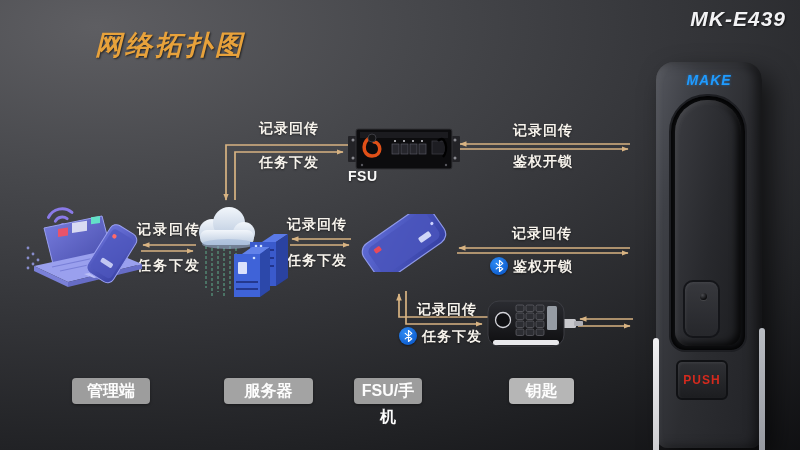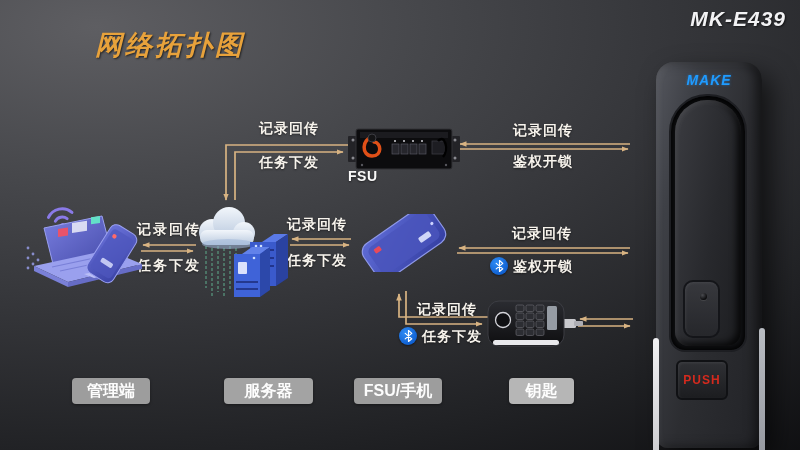--- a/index.html
+++ b/index.html
@@ -30,21 +30,21 @@
     position:absolute;font-size:14px;font-weight:bold;color:#fafafa;
     letter-spacing:.5px;text-shadow:0 1px 2px rgba(0,0,0,.5);
   }
   .badge{
     position:absolute;top:378px;height:26px;line-height:26px;border-radius:4px;
     text-align:center;font-size:16px;font-weight:bold;color:#fdfdfd;
     background:#a0a0a0;box-shadow:0 1px 3px rgba(0,0,0,.4);
   }
   .badge.b1{left:72px;width:78px;background:#9d9d9d;text-align:center;}
   .badge.b2{left:208px;width:89px;background:#a3a3a3;margin-left:16px;}
-  .badge.b3{left:354px;width:88px;background:#9d9d9d;text-align:center;}
+  .badge.b3{left:354px;width:68px;background:#9d9d9d;text-align:center;}
   .badge.b4{left:509px;width:65px;background:#b6b6b6;}
   .icon-wrap{position:absolute;}
   .bt{
     position:absolute;width:18px;height:18px;border-radius:50%;
     background:radial-gradient(circle at 35% 30%, #2e8bf5, #0f5fd0 75%);
     display:flex;align-items:center;justify-content:center;
     box-shadow:0 1px 2px rgba(0,0,0,.5);
   }
   
   .lock{

